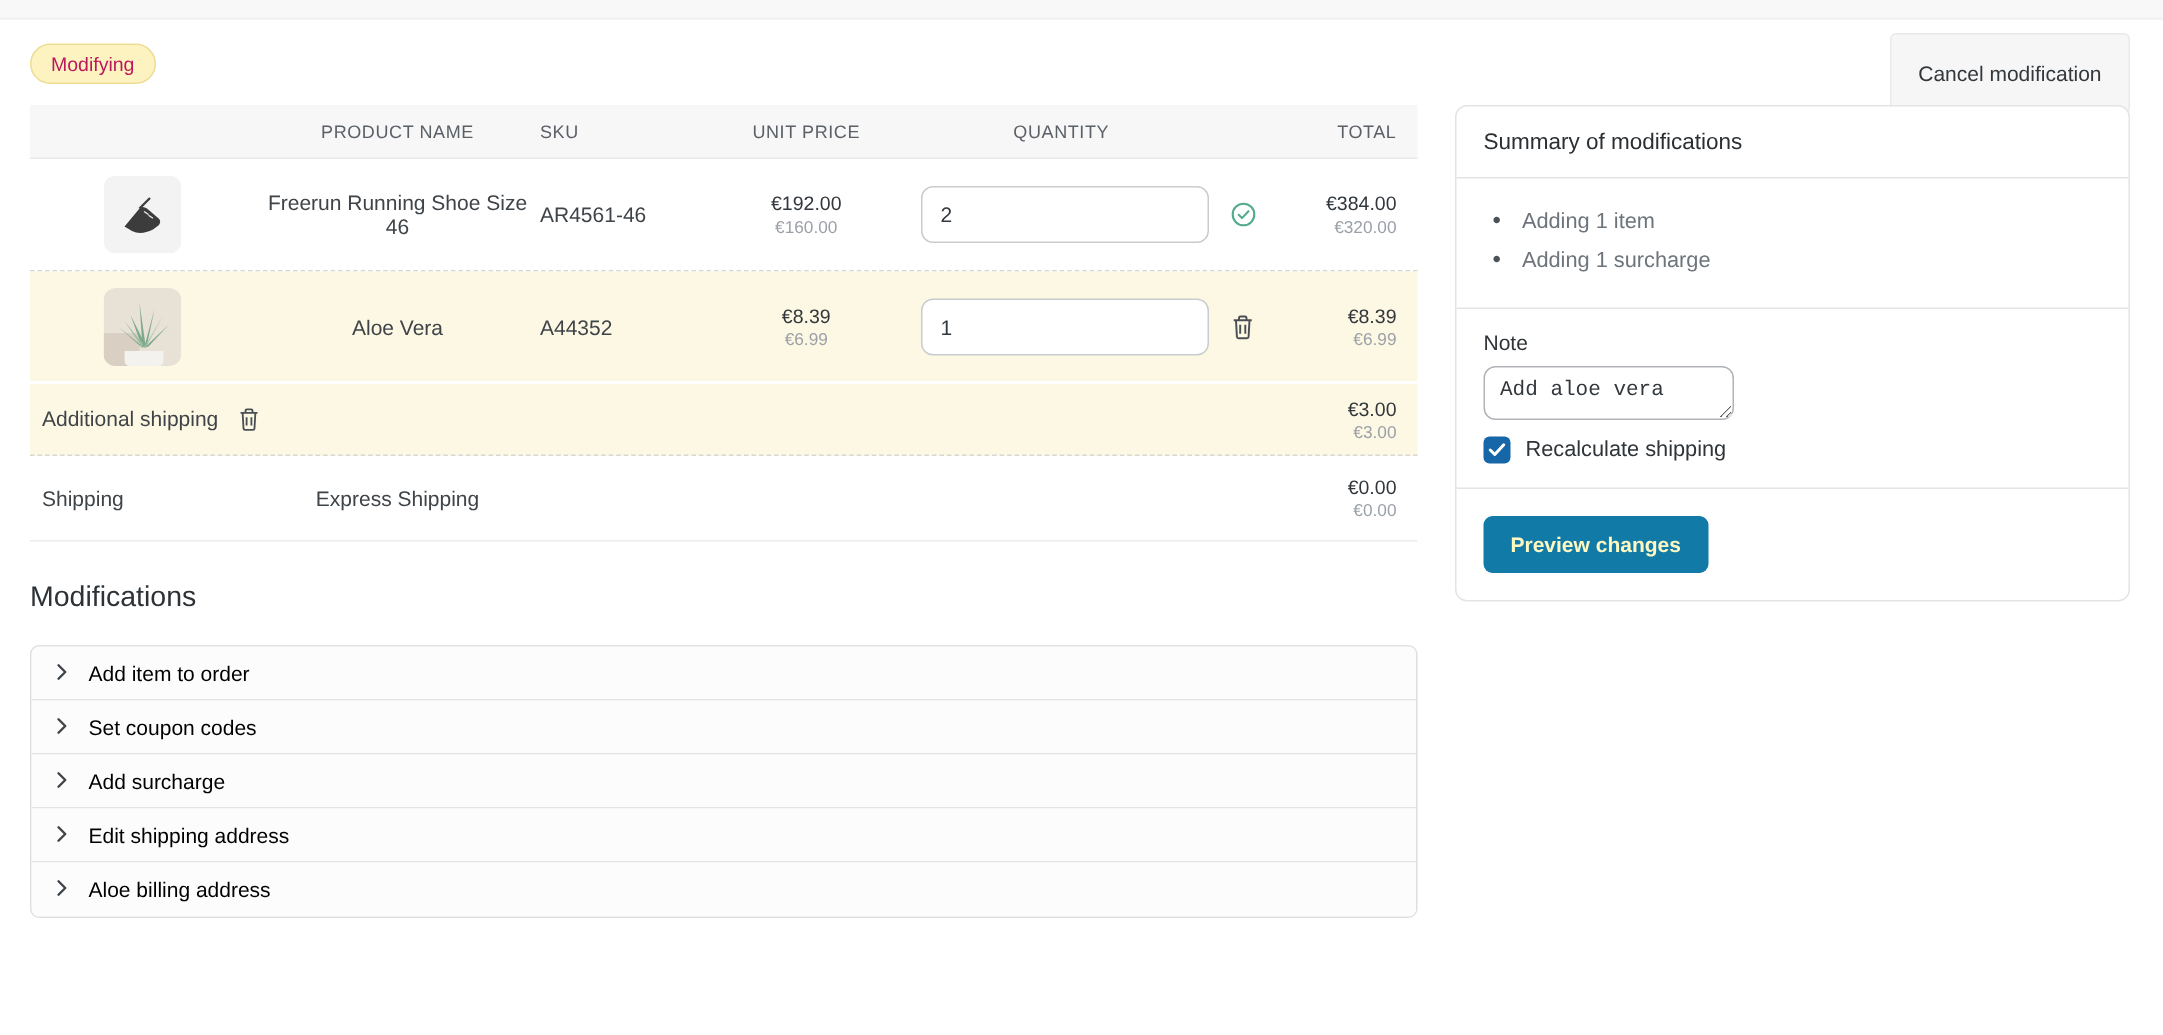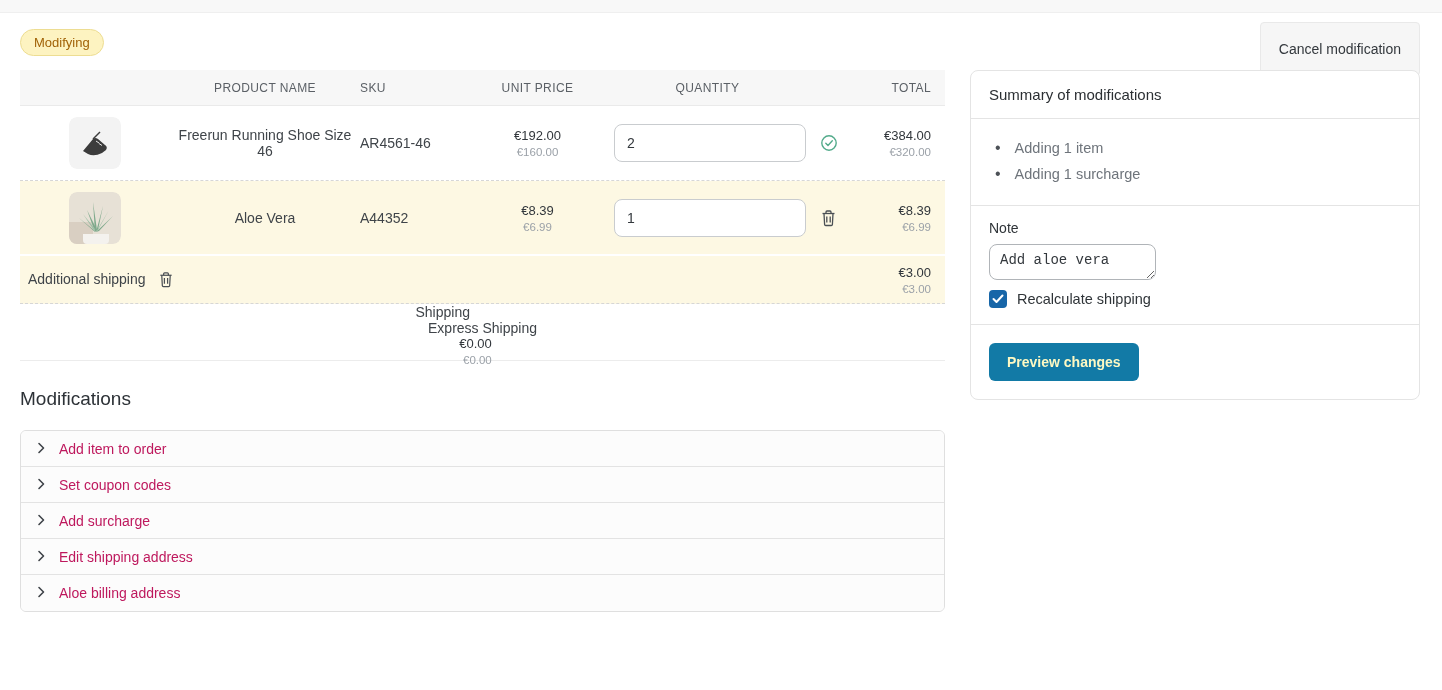--- a/index.html
+++ b/index.html
@@ -1,19 +1,19 @@
 <!DOCTYPE html>
 <html><head>
 <meta charset="utf-8">
 <style>
   * { margin:0; padding:0; box-sizing:border-box; }
   html,body { width:1442px; height:690px; background:#fff; font-family:"Liberation Sans", sans-serif; color:#33383d; overflow:hidden; }
   .topbar { position:absolute; top:0; left:0; width:1442px; height:13px; background:#f8f8f8; border-bottom:1px solid #efefef; }
 
-  .badge { position:absolute; left:20px; top:29px; background:#fdf3c1; border:1px solid #eddd92; color:#a16207; font-size:13px; padding:5px 13px; border-radius:14px; }
+  .badge { position:absolute; left:20px; top:29px; background:#fdf3c1; border:1px solid #eddd92; color:#be185d; font-size:13px; padding:5px 13px; border-radius:14px; }
 
   .cancel-btn { position:absolute; right:22px; top:22px; height:54px; padding:0 18px; background:#f6f6f6; border:1px solid #e9e9e9; border-radius:4px; font-size:14px; color:#33383d; cursor:pointer; font-family:inherit; }
 
   
   .order-table { position:absolute; left:20px; top:70px; width:925px; }
   .t-row { display:flex; align-items:center; }
   .t-head { background:#f7f7f7; height:36px; border-bottom:1px solid #eaeaea; font-size:12px; color:#5b6066; font-weight:500; letter-spacing:.4px; }
   .c-img   { width:150px; display:flex; justify-content:center; align-items:center; }
   .c-name  { width:190px; text-align:center; }
   .c-sku   { width:130px; text-align:left; }
@@ -28,29 +28,29 @@
 
   .thumb { width:52px; height:52px; border-radius:8px; overflow:hidden; display:block; }
   .price-main { font-size:13px; font-weight:400; color:#32373c; }
   .price-sub  { font-size:11.5px; color:#9ba1a8; margin-top:3px; }
 
   .qty-input { width:192px; height:38px; border:1px solid #c9cccf; border-radius:8px; font-size:14px; color:#33383d; padding:0 12px; background:#fff; font-family:inherit; }
   .row-action { margin-left:14px; display:flex; align-items:center; }
 
   .surcharge-row { background:#fdf8e3; height:48px; font-size:14px; color:#3f4449; border-bottom:1px dashed #d6d6d6; }
   .surcharge-label { padding-left:8px; display:flex; align-items:flex-start; gap:12px; }
-  .shipping-row { height:57px; font-size:14px; color:#3f4449; border-bottom:1px solid #ececec; background:#fff;flex-direction:column; }
+  .shipping-row { height:57px; font-size:14px; color:#3f4449; border-bottom:1px solid #ececec; background:#fff; }
   .shipping-label { padding-left:8px; }
 
   .icon-btn { background:none; border:none; cursor:pointer; padding:0; display:flex; align-items:center; }
 
   
   .mods-title { position:absolute; left:20px; top:388px; font-size:19px; color:#2d3237; font-weight:400; }
   .accordion { position:absolute; left:20px; top:430px; width:925px; border:1px solid #dfdfdf; border-radius:6px; background:#fcfcfc; overflow:hidden; }
-  .acc-row { height:36px; display:flex; align-items:center; padding-left:15px; gap:13px; font-size:14px; color:#be185d; border-bottom:1px solid #e3e3e3; cursor:pointer; background:#fcfcfc; }
+  .acc-row { height:36px; display:flex; align-items:center; padding-left:15px; gap:13px; font-size:14px; color:#000000; border-bottom:1px solid #e3e3e3; cursor:pointer; background:#fcfcfc; }
   .acc-row:last-child { border-bottom:none; }
 
   
   .summary-card { position:absolute; left:970px; top:70px; width:450px; border:1px solid #e4e4e4; border-radius:8px; background:#fff; }
   .card-section { padding:14px 18px; border-bottom:1px solid #e4e4e4; }
   .card-section:last-child { border-bottom:none; }
   .card-title { font-size:15px; color:#2b2f33; }
   .bullets { list-style:none; padding:2px 0 4px 6px; }
   .bullets li { display:flex; align-items:center; font-size:14.5px; color:#6e747b; line-height:26px; }
   .bullets li::before { content:"•"; color:#4c5157; margin-right:14px; font-size:16px; }

